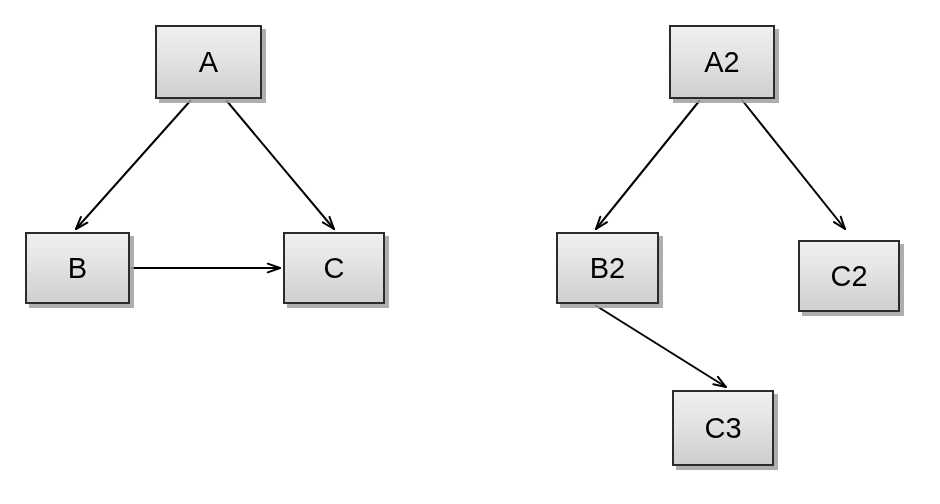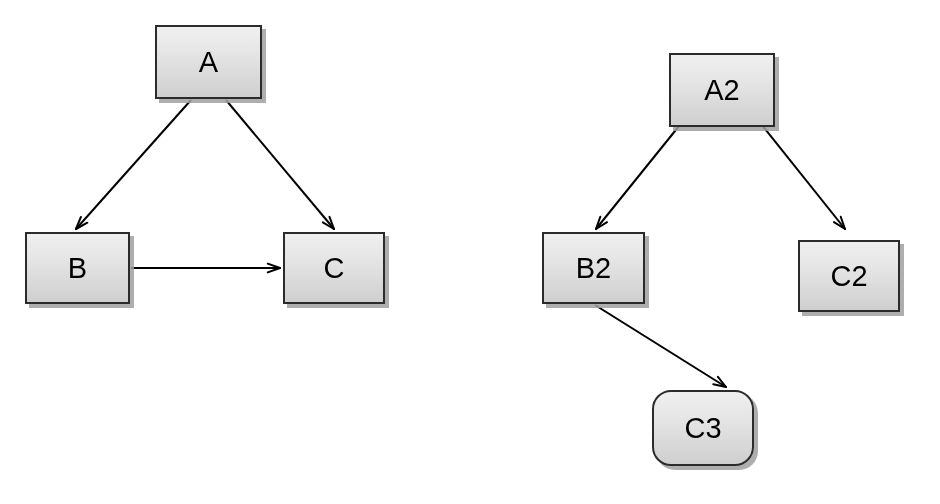--- a/index.html
+++ b/index.html
@@ -81,29 +81,29 @@
   </div>
 
   <div class="node" style="left: 25px; top: 232px; width: 105px; height: 72px;">
     <span class="node-label">B</span>
   </div>
 
   <div class="node" style="left: 283px; top: 232px; width: 102px; height: 72px;">
     <span class="node-label">C</span>
   </div>
 
-  <div class="node" style="left: 669px; top: 25px; width: 106px; height: 74px; margin-top: 28px;">
+  <div class="node" style="left: 669px; top: 25px; width: 106px; height: 74px;">
     <span class="node-label">A2</span>
   </div>
 
-  <div class="node" style="left: 542px; top: 232px; width: 103px; height: 72px; align-items: center;">
+  <div class="node" style="left: 556px; top: 232px; width: 103px; height: 72px; align-items: center;">
     <span class="node-label">B2</span>
   </div>
 
   <div class="node" style="left: 798px; top: 232px; width: 102px; height: 72px; margin-top: 8px;">
     <span class="node-label">C2</span>
   </div>
 
-  <div class="node" style="left: 652px; top: 390px; width: 102px; height: 76px; border-radius: 19px;">
+  <div class="node" style="left: 672px; top: 390px; width: 102px; height: 76px;">
     <span class="node-label">C3</span>
   </div>
 
 </div>
 
 </body></html>

